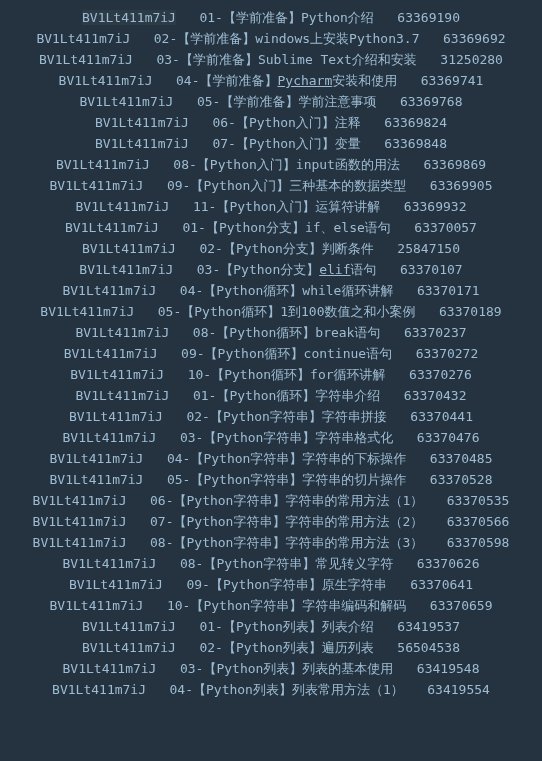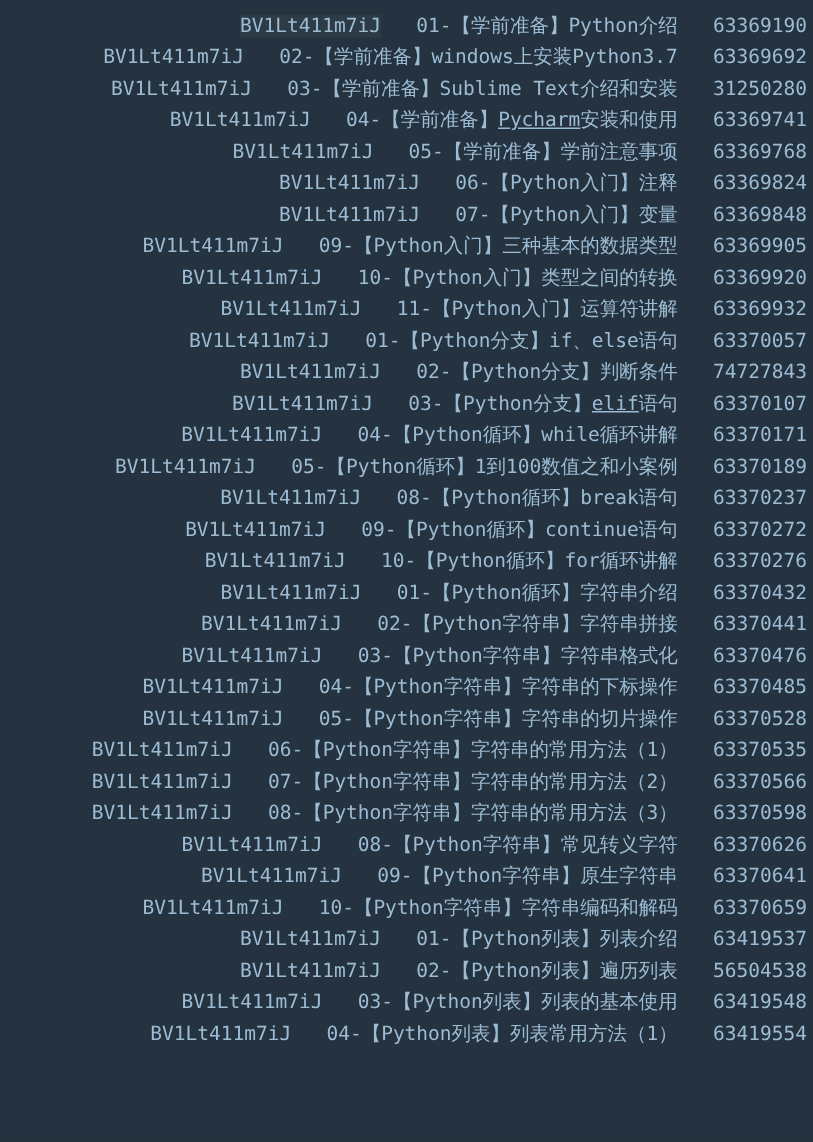--- a/index.html
+++ b/index.html
@@ -12,21 +12,21 @@
     font-family: "Microsoft YaHei", "PingFang SC", "Consolas", monospace;
     font-size: 13px;
     line-height: 21px;
     color: #9dbcd4;
   }
   .console {
     padding: 7px 4px 0 4px;
   }
   .row {
     white-space: pre;
-    text-align: right;
+    text-align: center;
   }
   .id { color: #9dbcd4; }
   .title { color: #9dbcd4; }
   .num { color: #9dbcd4; }
   .underline { text-decoration: underline; }
   .cursor-hl {
     
     background: rgba(255,255,255,0.04);
   }
 </style>
@@ -34,25 +34,25 @@
 <body>
 
 <div class="console" id="console">
     <div class="row"><span class="id cursor-hl">BV1Lt411m7iJ</span>   <span class="title">01-</span><span class="title">【学前准备】Python介绍</span>   <span class="num">63369190</span></div>
     <div class="row"><span class="id">BV1Lt411m7iJ</span>   <span class="title">02-</span><span class="title">【学前准备】windows上安装Python3.7</span>   <span class="num">63369692</span></div>
     <div class="row"><span class="id">BV1Lt411m7iJ</span>   <span class="title">03-</span><span class="title">【学前准备】Sublime Text介绍和安装</span>   <span class="num">31250280</span></div>
     <div class="row"><span class="id">BV1Lt411m7iJ</span>   <span class="title">04-</span><span class="title">【学前准备】<span class="underline">Pycharm</span>安装和使用</span>   <span class="num">63369741</span></div>
     <div class="row"><span class="id">BV1Lt411m7iJ</span>   <span class="title">05-</span><span class="title">【学前准备】学前注意事项</span>   <span class="num">63369768</span></div>
     <div class="row"><span class="id">BV1Lt411m7iJ</span>   <span class="title">06-</span><span class="title">【Python入门】注释</span>   <span class="num">63369824</span></div>
     <div class="row"><span class="id">BV1Lt411m7iJ</span>   <span class="title">07-</span><span class="title">【Python入门】变量</span>   <span class="num">63369848</span></div>
+    <div class="row"><span class="id">BV1Lt411m7iJ</span>   <span class="title">08-</span><span class="title">【Python入门】input函数的用法</span>   <span class="num">63369869</span></div>
     <div class="row"><span class="id">BV1Lt411m7iJ</span>   <span class="title">09-</span><span class="title">【Python入门】三种基本的数据类型</span>   <span class="num">63369905</span></div>
-    <div class="row"><span class="id">BV1Lt411m7iJ</span>   <span class="title">10-</span><span class="title">【Python入门】类型之间的转换</span>   <span class="num">63369920</span></div>
     <div class="row"><span class="id">BV1Lt411m7iJ</span>   <span class="title">11-</span><span class="title">【Python入门】运算符讲解</span>   <span class="num">63369932</span></div>
     <div class="row"><span class="id">BV1Lt411m7iJ</span>   <span class="title">01-</span><span class="title">【Python分支】if、else语句</span>   <span class="num">63370057</span></div>
-    <div class="row"><span class="id">BV1Lt411m7iJ</span>   <span class="title">02-</span><span class="title">【Python分支】判断条件</span>   <span class="num">74727843</span></div>
+    <div class="row"><span class="id">BV1Lt411m7iJ</span>   <span class="title">02-</span><span class="title">【Python分支】判断条件</span>   <span class="num">25847150</span></div>
     <div class="row"><span class="id">BV1Lt411m7iJ</span>   <span class="title">03-</span><span class="title">【Python分支】<span class="underline">elif</span>语句</span>   <span class="num">63370107</span></div>
     <div class="row"><span class="id">BV1Lt411m7iJ</span>   <span class="title">04-</span><span class="title">【Python循环】while循环讲解</span>   <span class="num">63370171</span></div>
     <div class="row"><span class="id">BV1Lt411m7iJ</span>   <span class="title">05-</span><span class="title">【Python循环】1到100数值之和小案例</span>   <span class="num">63370189</span></div>
     <div class="row"><span class="id">BV1Lt411m7iJ</span>   <span class="title">08-</span><span class="title">【Python循环】break语句</span>   <span class="num">63370237</span></div>
     <div class="row"><span class="id">BV1Lt411m7iJ</span>   <span class="title">09-</span><span class="title">【Python循环】continue语句</span>   <span class="num">63370272</span></div>
     <div class="row"><span class="id">BV1Lt411m7iJ</span>   <span class="title">10-</span><span class="title">【Python循环】for循环讲解</span>   <span class="num">63370276</span></div>
     <div class="row"><span class="id">BV1Lt411m7iJ</span>   <span class="title">01-</span><span class="title">【Python循环】字符串介绍</span>   <span class="num">63370432</span></div>
     <div class="row"><span class="id">BV1Lt411m7iJ</span>   <span class="title">02-</span><span class="title">【Python字符串】字符串拼接</span>   <span class="num">63370441</span></div>
     <div class="row"><span class="id">BV1Lt411m7iJ</span>   <span class="title">03-</span><span class="title">【Python字符串】字符串格式化</span>   <span class="num">63370476</span></div>
     <div class="row"><span class="id">BV1Lt411m7iJ</span>   <span class="title">04-</span><span class="title">【Python字符串】字符串的下标操作</span>   <span class="num">63370485</span></div>

